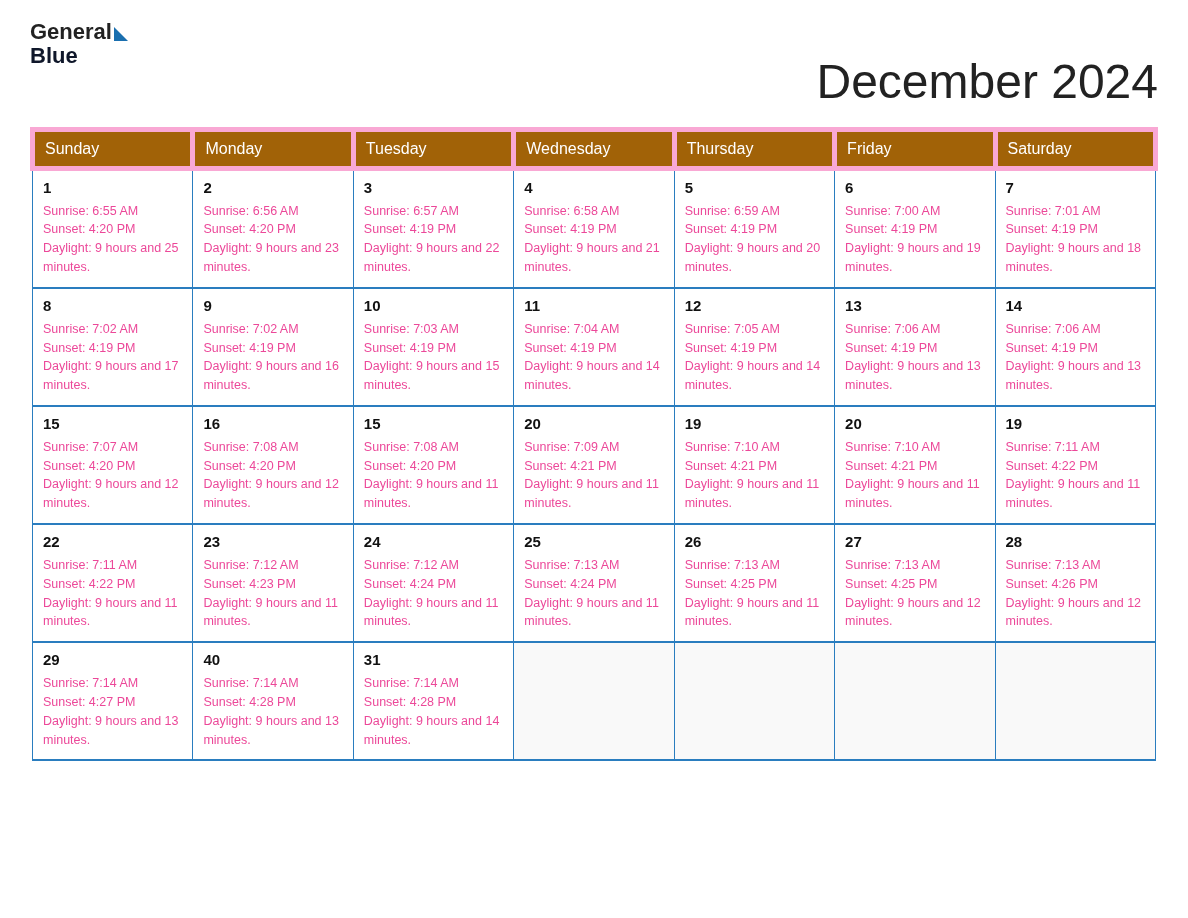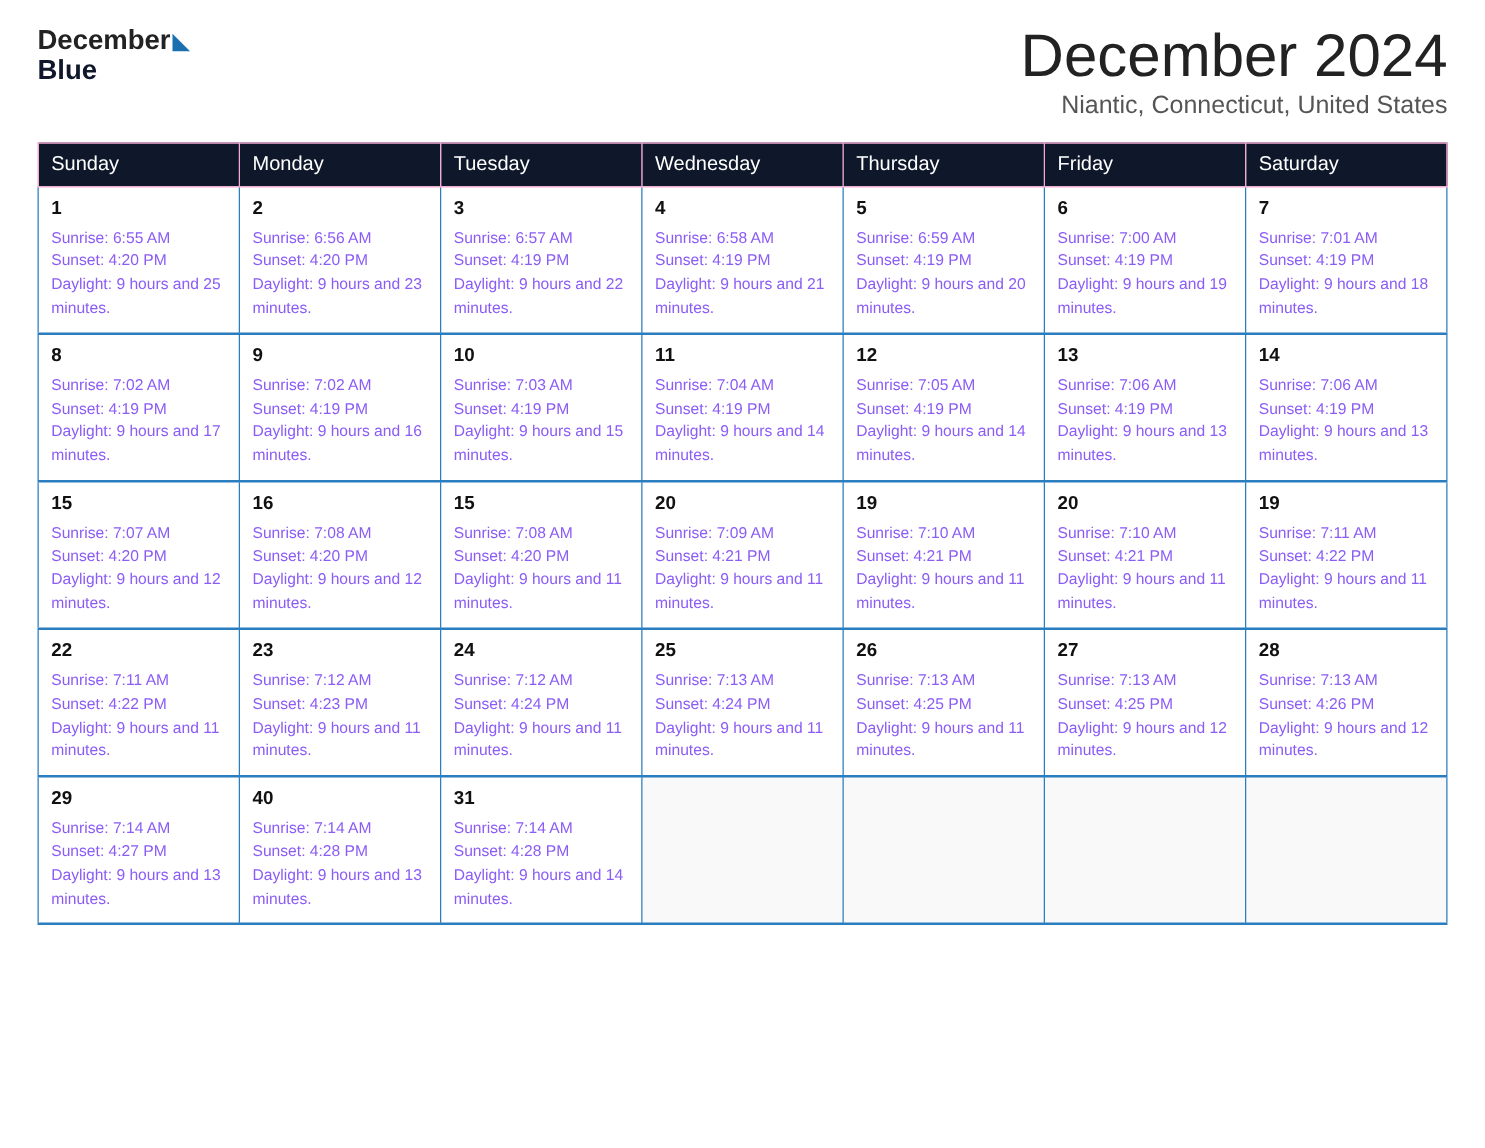--- a/index.html
+++ b/index.html
@@ -42,81 +42,81 @@
       display: inline-block;
     }
     .title-block {
       text-align: right;
     }
     .title-block h1 {
       font-size: 48px;
       font-weight: normal;
       color: #222;
       line-height: 1.1;
+      margin-top: 36px;
     }
     .title-block h2 {
       font-size: 20px;
       font-weight: normal;
       color: #555;
     }
     .calendar {
       width: 100%;
       border-collapse: collapse;
     }
     .calendar thead tr th {
-      background: #0f172a;
+      background: #a16207;
       color: #fff;
       font-size: 16px;
       font-weight: normal;
       padding: 8px 10px;
       text-align: left;
-      border: 1px solid #f9a8d4;
+      border: 5px solid #f9a8d4;
     }
     .calendar tbody tr td {
       border: 1px solid #2a7dbf;
       vertical-align: top;
       padding: 6px 10px 10px 10px;
       width: 14.28%;
       font-size: 13px;
       line-height: 1.45;
     }
     .calendar tbody tr td .day-num {
       font-size: 15px;
       font-weight: bold;
       display: block;
       margin-bottom: 3px;
       color: #111;
     }
     .calendar tbody tr td .day-info {
-      color: #8b5cf6;
+      color: #ec4899;
       font-size: 12.5px;
     }
     .calendar tbody tr td.empty {
       background: #f9f9f9;
     }
     .calendar tbody tr {
       border-bottom: 2px solid #2a7dbf;
     }
   </style>
 </head>
 <body>
 
 <div class="header">
   <div class="logo">
     <div style="display:flex; flex-direction:column; align-items:flex-start;">
       <div style="display:flex; align-items:center;">
-        <span class="logo-text">December</span>
+        <span class="logo-text">General</span>
         <span class="logo-triangle"></span>
       </div>
       <span class="logo-text" style="margin-left:0;"><span class="blue">Blue</span></span>
     </div>
   </div>
   <div class="title-block">
     <h1>December 2024</h1>
-    <h2>Niantic, Connecticut, United States</h2>
   </div>
 </div>
 
 <table class="calendar">
   <thead>
     <tr>
     <th>Sunday</th>
         <th>Monday</th>
         <th>Tuesday</th>
         <th>Wednesday</th>

